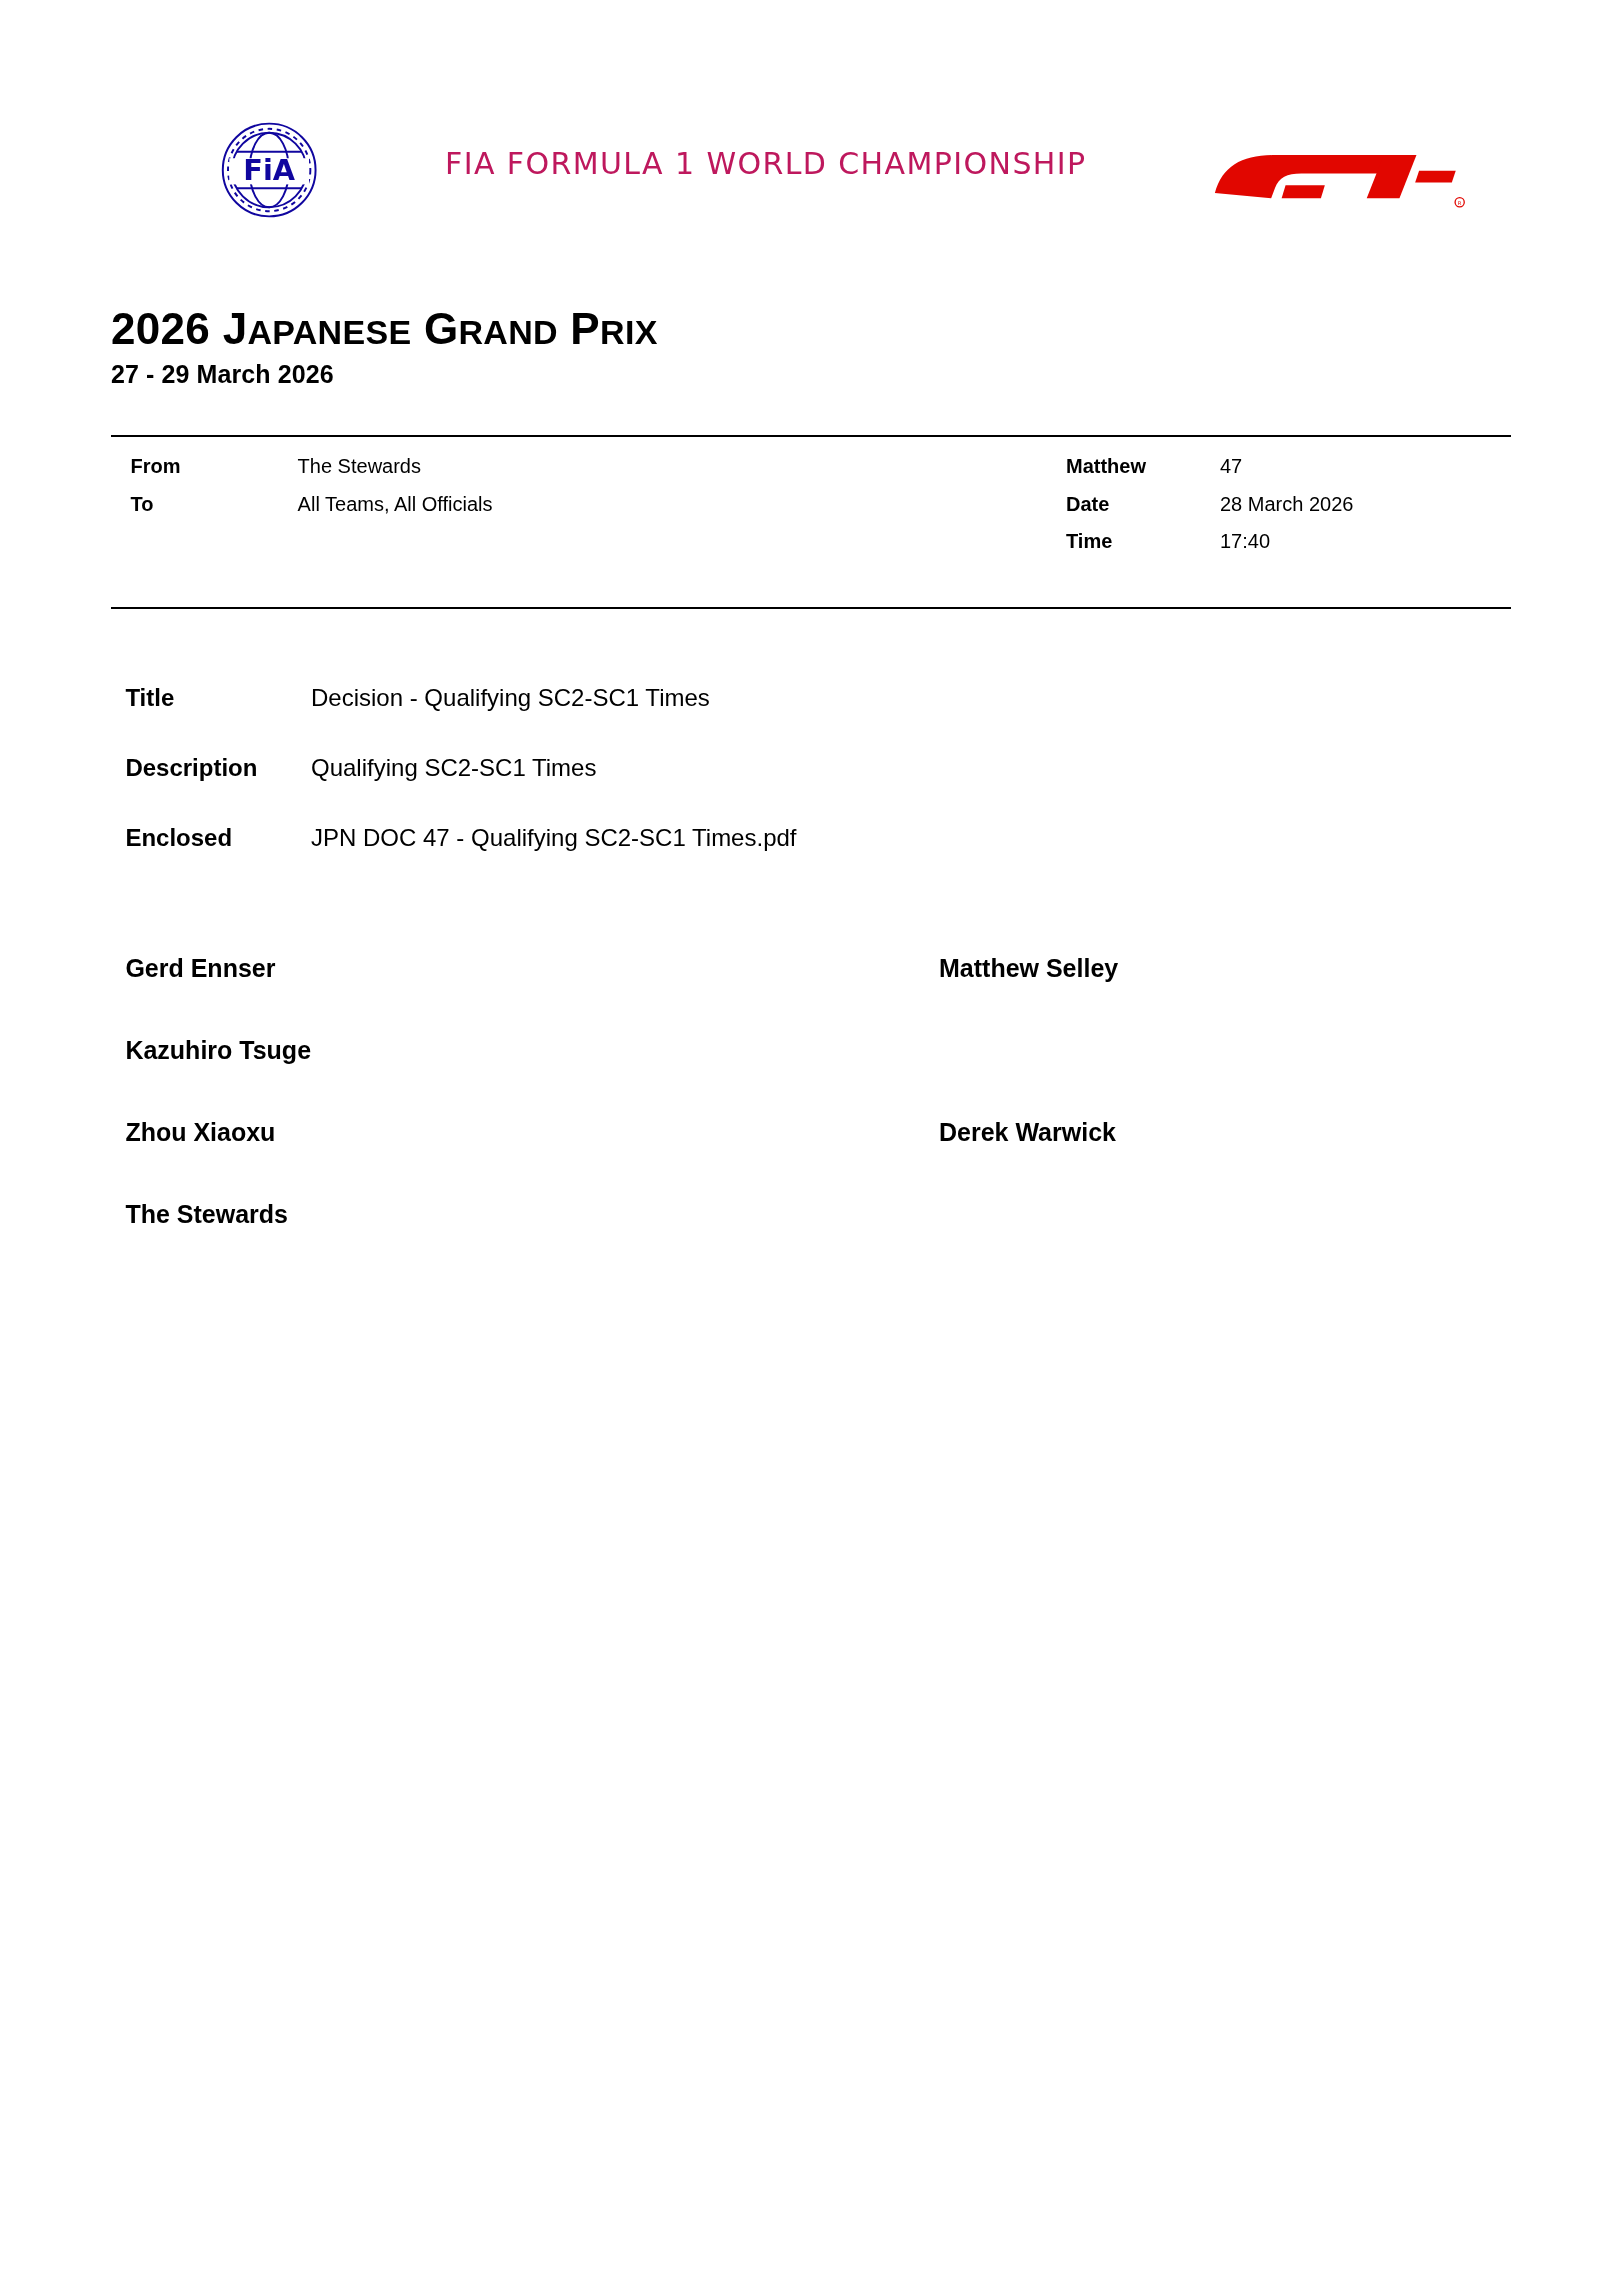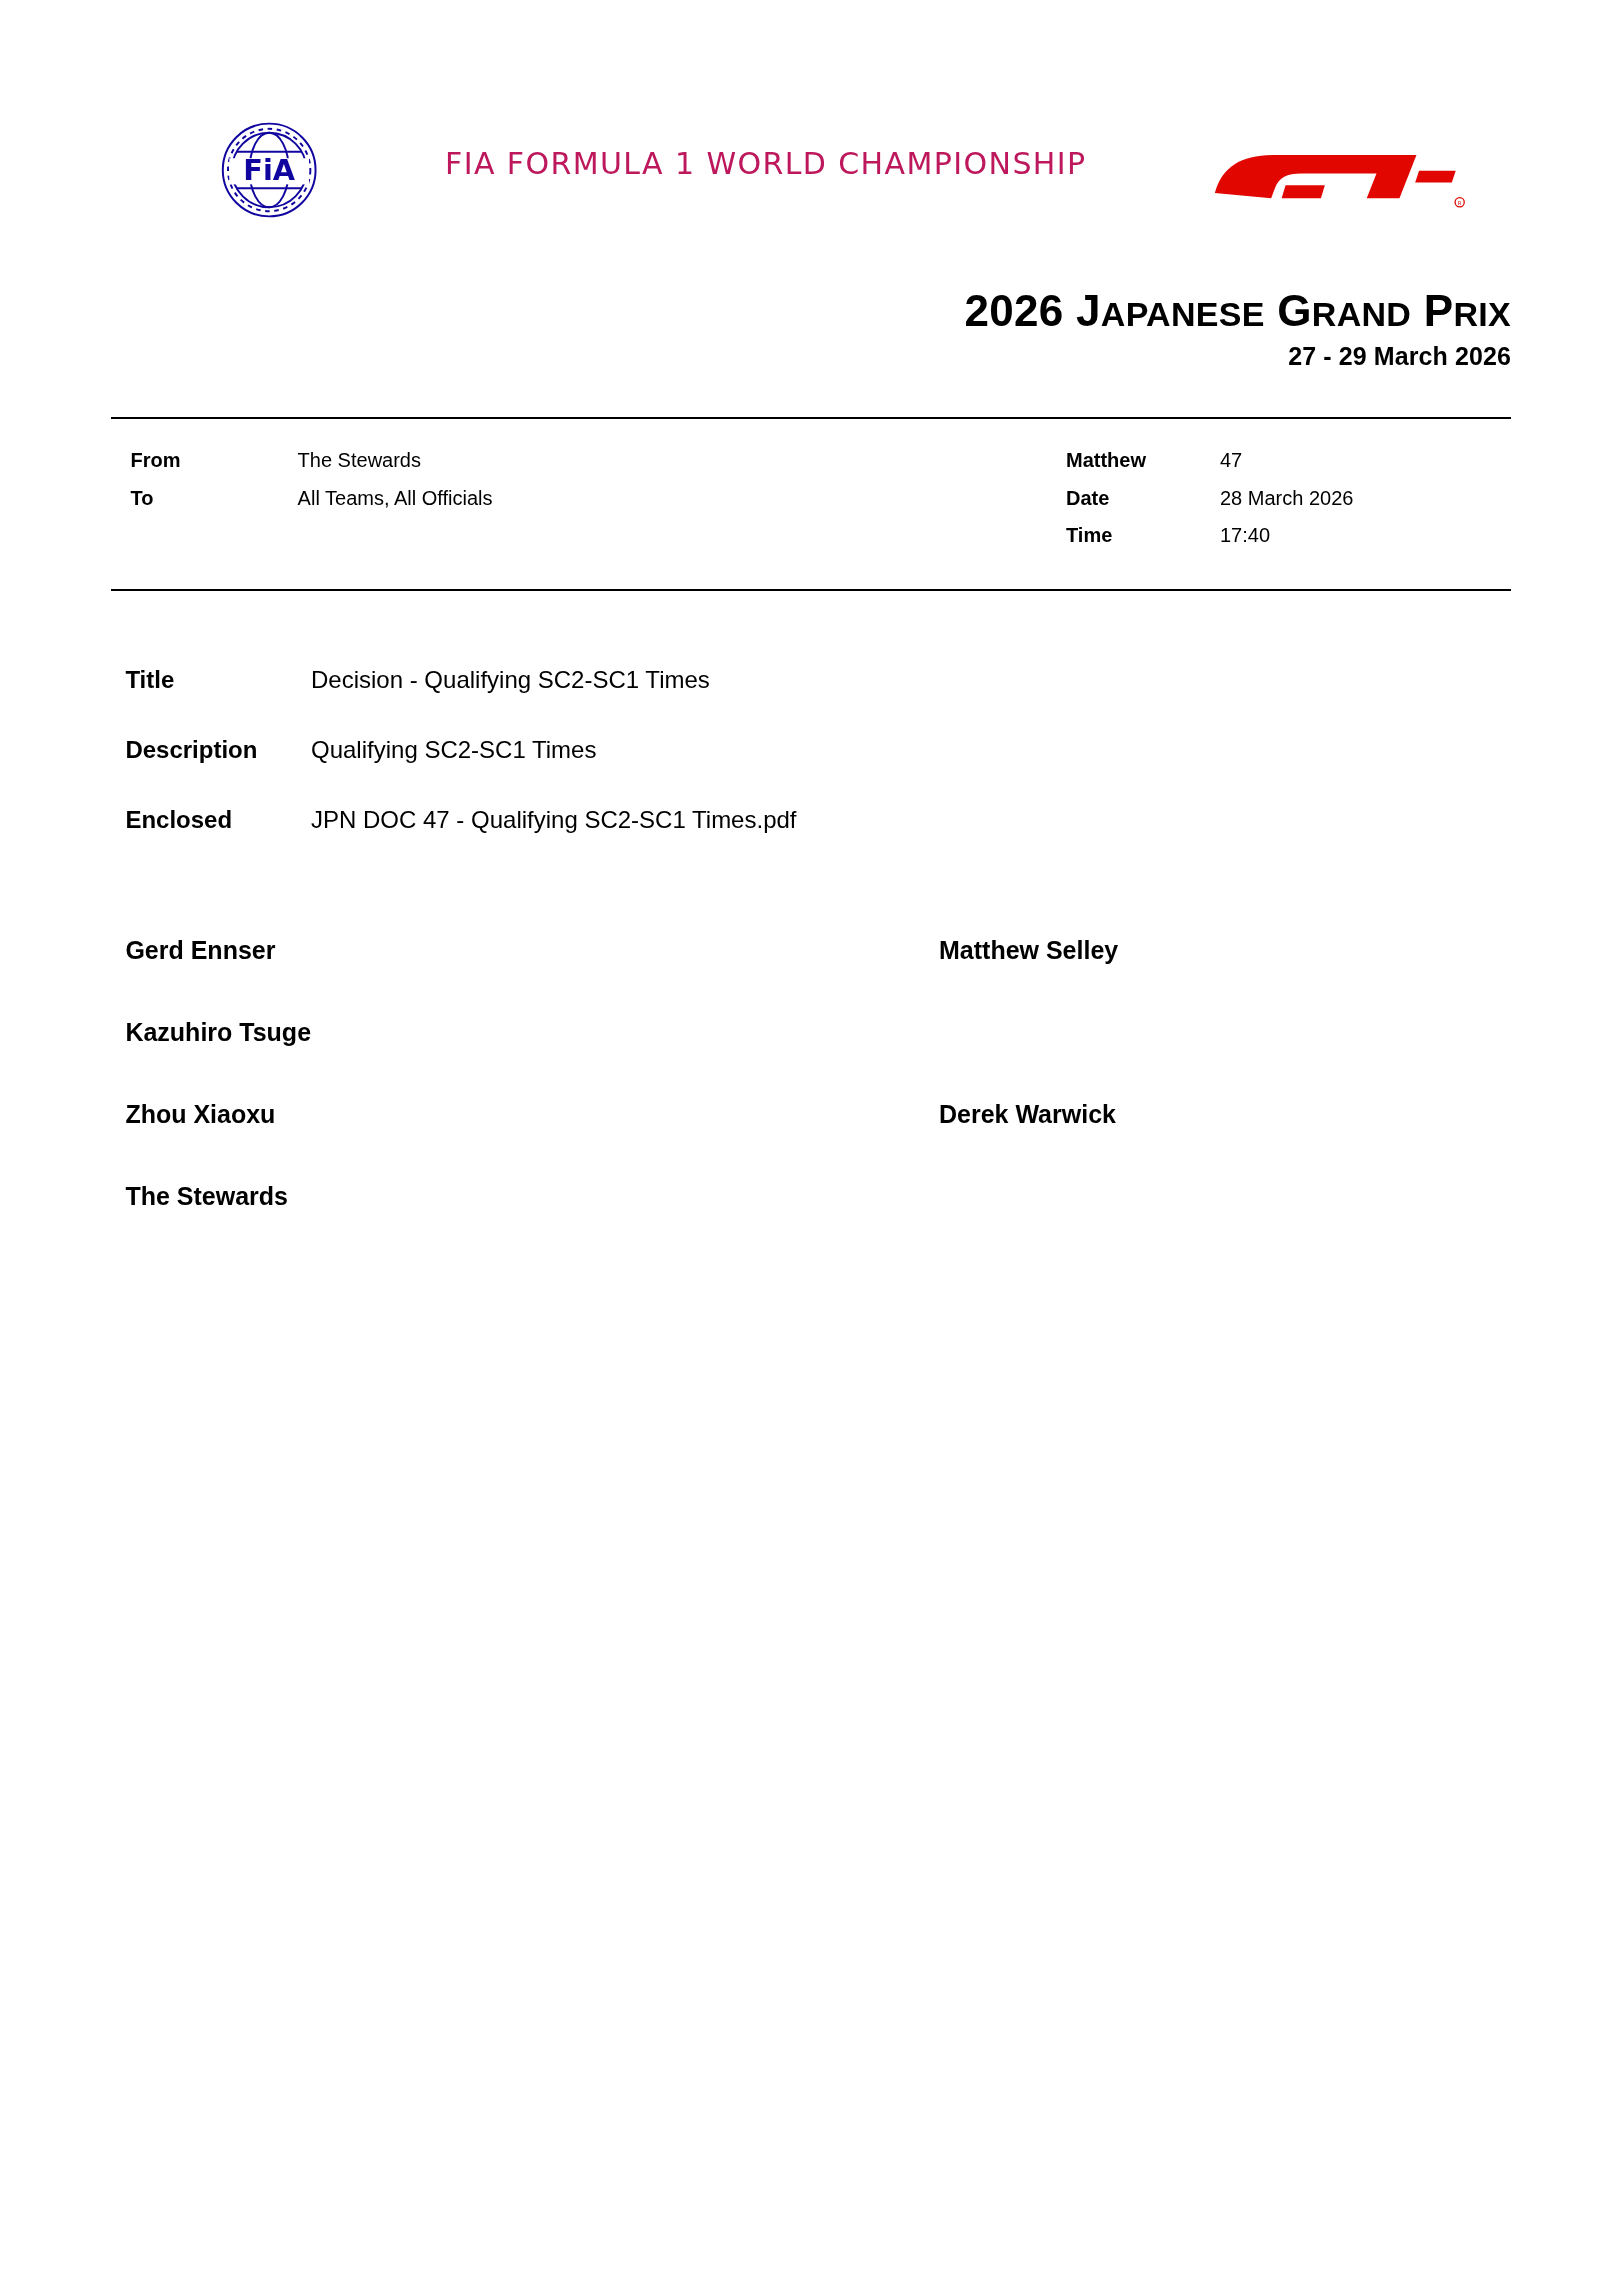--- a/index.html
+++ b/index.html
@@ -54,25 +54,25 @@
   .f1-logo {
     position: absolute;
     left: 1092px;
     top: 21px;
     width: 262px;
     height: 72px;
   }
 
   
   .event-title {
-    text-align: right;
+    text-align: left;
     font-family: "Liberation Sans", sans-serif;
     font-weight: bold;
     color: #000;
-    margin-top: 3px;
+    margin-top: 21px;
   }
   .event-title .line1 {
     font-size: 44px;
     letter-spacing: 0.3px;
     line-height: 1.05;
   }
   .event-title .line1 .sc {
     font-size: 34px;
   }
   .event-title .line2 {
@@ -105,21 +105,20 @@
     position: absolute;
     left: 955px;
     top: 18.3px;
     width: 432px;
   }
 
   .meta-row {
     display: flex;
     align-items: flex-start;
     margin-bottom: 14.4px;
-    margin-top: 12px;
   }
   .meta-label {
     font-size: 20px;
     font-weight: bold;
     width: 0;
   }
   .meta-left .meta-label { min-width: 167px; }
   .meta-right .meta-label { min-width: 154px; }
   .meta-value {
     font-size: 20px;

